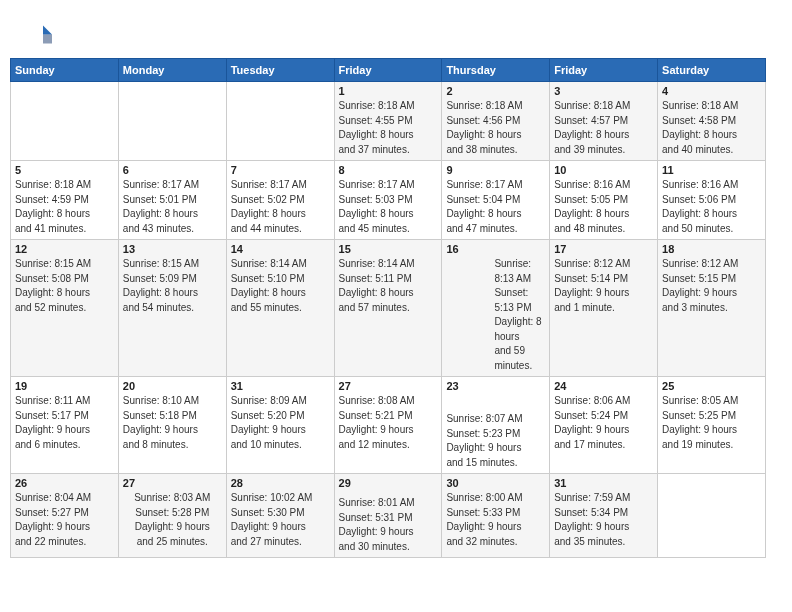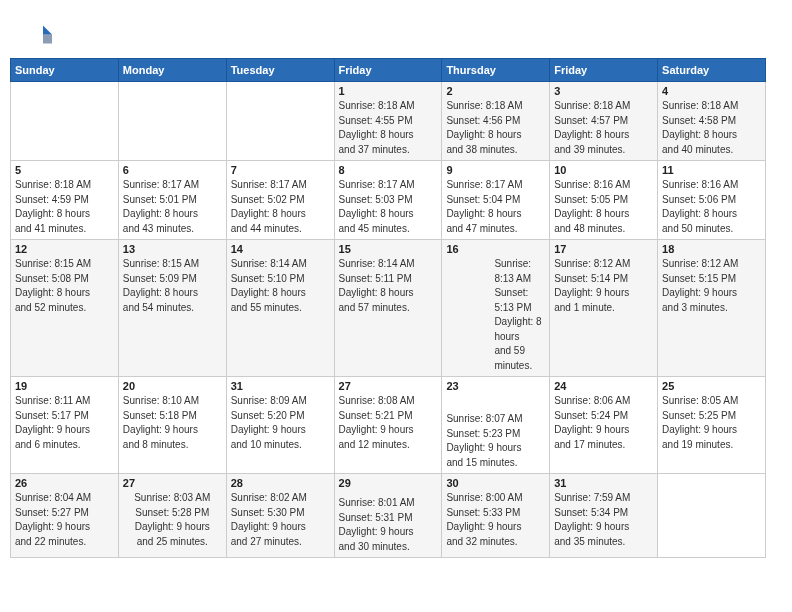--- a/index.html
+++ b/index.html
@@ -335,21 +335,21 @@
           </td>
           <td>
             <div class="day-number">27</div>
             <div class="day-info" style="white-space: pre-line; text-align: center;">Sunrise: 8:03 AM
 Sunset: 5:28 PM
 Daylight: 9 hours
 and 25 minutes.</div>
           </td>
           <td>
             <div class="day-number">28</div>
-            <div class="day-info" style="white-space: pre-line;">Sunrise: 8:02 AM
+            <div class="day-info" style="white-space: pre-line;">Sunrise: 10:02 AM
 Sunset: 5:30 PM
 Daylight: 9 hours
 and 27 minutes.</div>
           </td>
           <td>
             <div class="day-number">29</div>
             <div class="day-info" style="white-space: pre-line; margin-top: 7px;">Sunrise: 8:01 AM
 Sunset: 5:31 PM
 Daylight: 9 hours
 and 30 minutes.</div>

